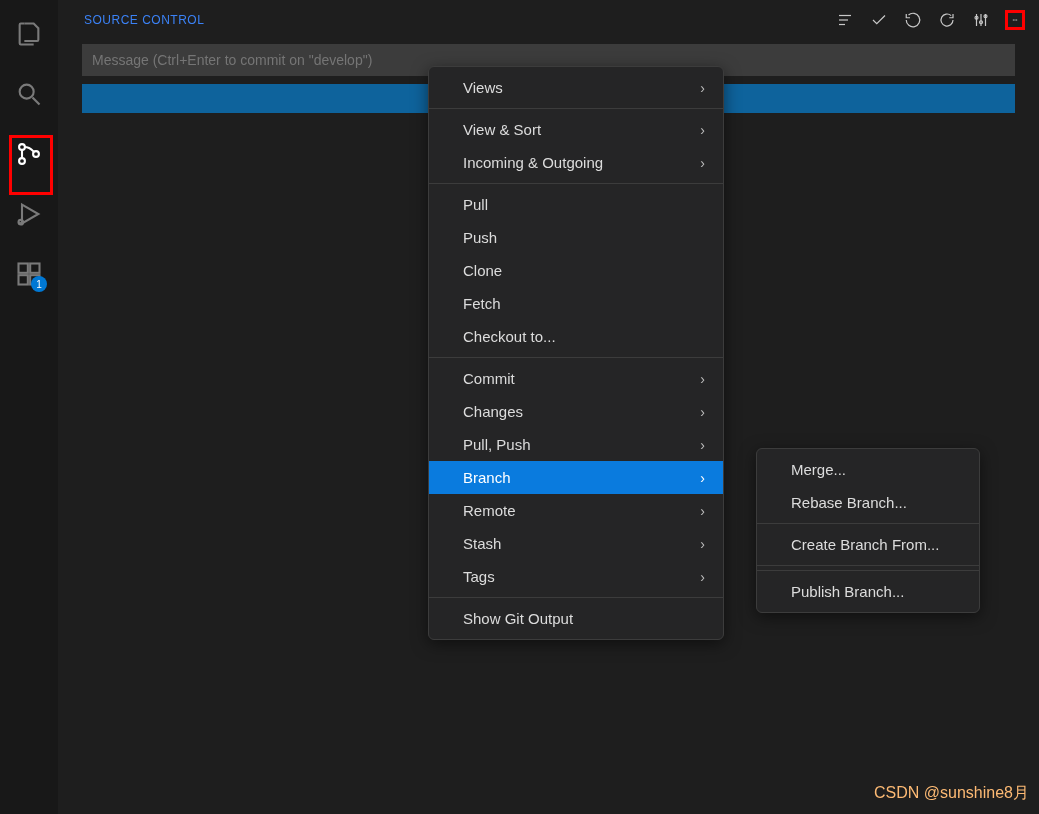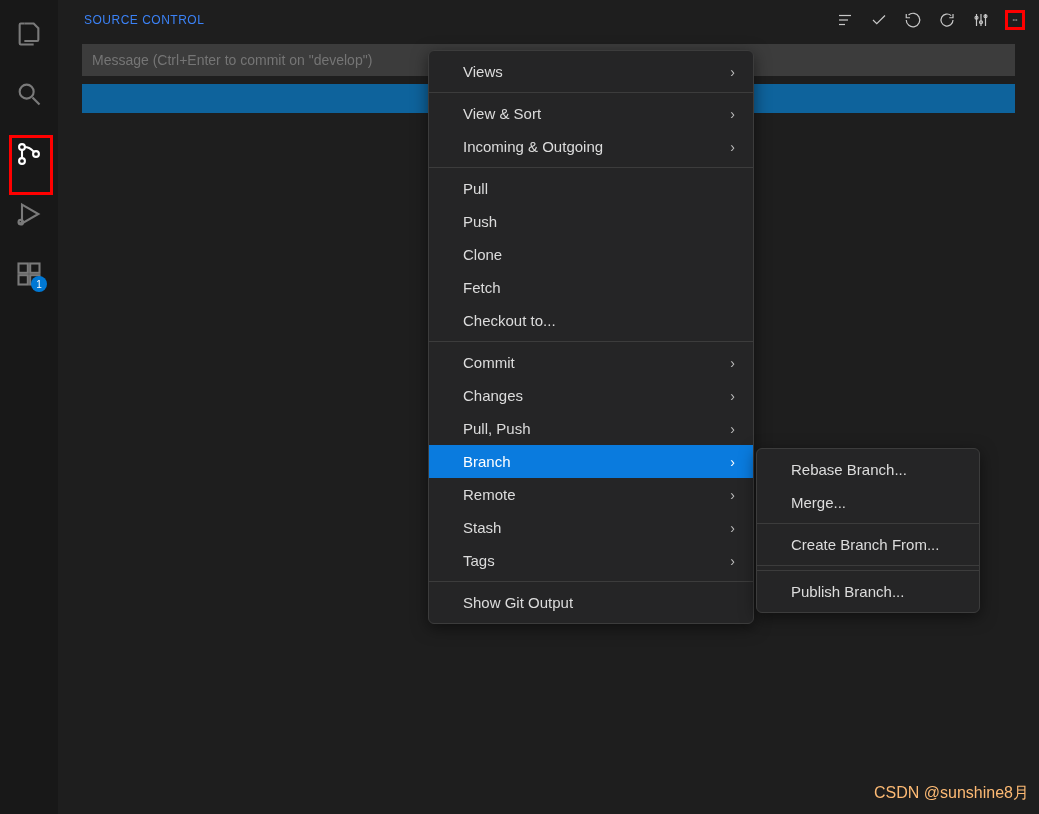--- a/index.html
+++ b/index.html
@@ -34,21 +34,21 @@
   .commit-btn {
     margin: 0 24px; background:#0e639c; color:#ffffff; display:flex; align-items:center; justify-content:center;
     gap:8px; padding: 6px 0; font-size:15px; cursor:pointer; width:calc(100% - 48px);
   }
   .commit-btn svg { stroke:#fff; fill:none; stroke-width:2; }
 
   .context-menu {
     position:absolute; background:#252526; border:1px solid #3c3c3c; border-radius:6px;
     box-shadow: 0 4px 16px rgba(0,0,0,0.5); padding: 4px 0; font-size:15px;
   }
-  .menu-main { left:428px; top:50px; width:326px; }
+  .menu-main { left:428px; top:66px; width:296px; }
   .menu-sub  { left:756px; top:448px; width:224px; }
   .menu-item {
     display:flex; align-items:center; justify-content:space-between;
     padding: 6px 18px 6px 34px; color:#dcdcdc; cursor:default; height:33px;
   }
   .menu-item.hover { background:#0a7bde; color:#fff; }
   .menu-item .chevron { font-size:14px; color:#bbb; }
   .menu-item.hover .chevron { color:#fff; }
   .menu-sep { height:1px; background:#3c3c3c; margin:4px 0; }
 
@@ -215,25 +215,25 @@
       <span class="chevron">›</span>
     </div>
     <div class="menu-sep"></div>
     <div class="menu-item">
       <span>Show Git Output</span>
     </div>
   </div>
 
 <div class="context-menu menu-sub" id="menu-sub">
     <div class="menu-item">
+      <span>Merge...</span>
+    </div>
+    <div class="menu-item">
       <span>Rebase Branch...</span>
     </div>
-    <div class="menu-item">
-      <span>Merge...</span>
-    </div>
     <div class="menu-sep"></div>
     <div class="menu-item">
       <span>Create Branch From...</span>
     </div>
     <div class="menu-sep"></div>
     <div class="menu-sep"></div>
     <div class="menu-item">
       <span>Publish Branch...</span>
     </div>
   </div>

